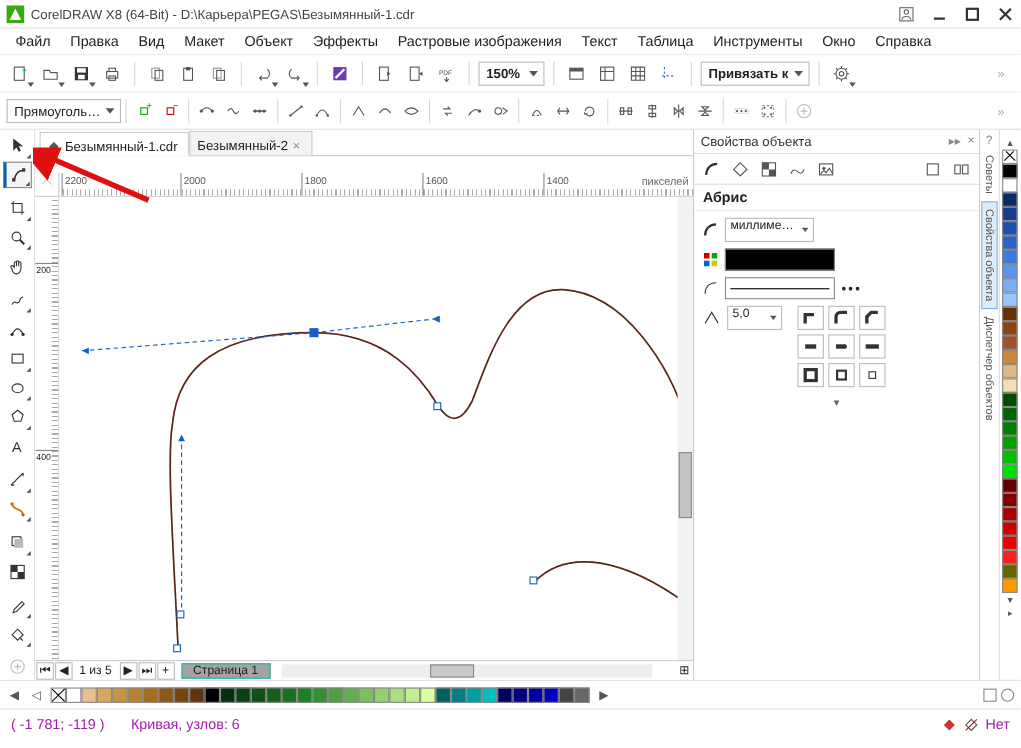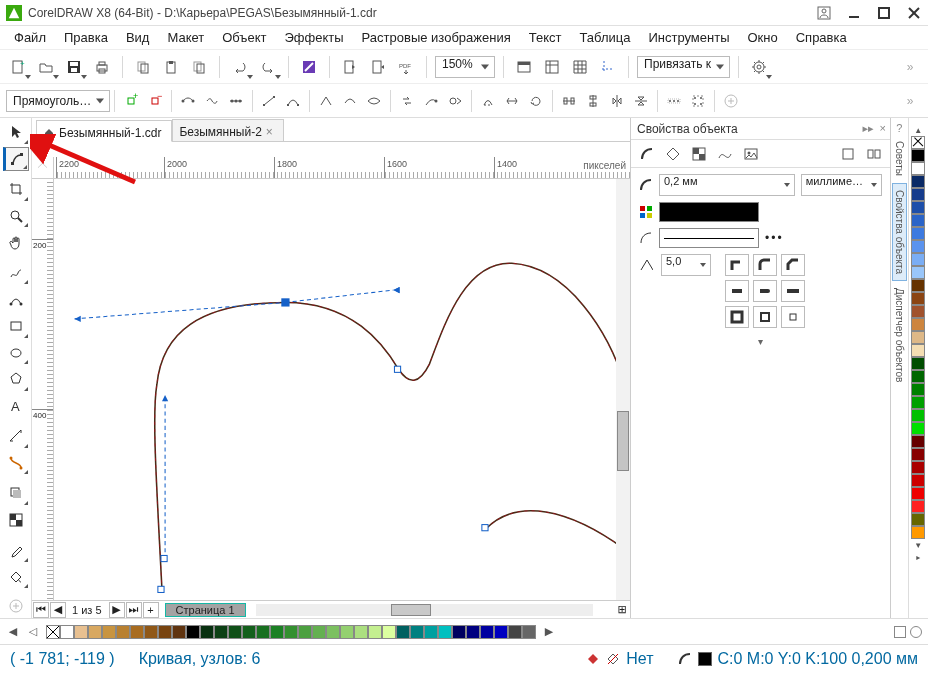--- a/index.html
+++ b/index.html
@@ -10,21 +10,21 @@
   .titlebar .title { flex:1; font-size: 12px; color:#444; }
   .titlebar .win-btns { display:flex; gap:14px; align-items:center;}
   .titlebar .win-btn { width:16px; height:16px; display:flex; align-items:center; justify-content:center; cursor:pointer; font-size:14px; color:#444;}
   .menubar { height: 24px; display:flex; align-items:center; padding: 0 6px; gap:2px; border-bottom:1px solid #eee;}
   .menubar .menu-item { padding: 2px 8px; font-size:13px; cursor:pointer; }
   .toolbar-row { height: 34px; display:flex; align-items:center; padding:0 6px; gap:4px; border-bottom:1px solid #eee;}
   .tool-btn { width:24px; height:24px; display:flex; align-items:center; justify-content:center; cursor:pointer; border-radius:2px; color:#555; position:relative;}
   .tool-btn svg { pointer-events:none; }
   .tool-btn .drop-tri { position:absolute; right:-1px; bottom:0px; width:0;height:0; border-left:3px solid transparent; border-right:3px solid transparent; border-top:4px solid #555;}
   .sep { width:1px; height:22px; background:#d8d8d8; margin:0 4px;}
-  .combo { height:22px; border:1px solid #bbb; background:#fff; display:flex; align-items:flex-start; padding:0 18px 0 6px; font-size:12px; position:relative; min-width:60px;}
+  .combo { height:22px; border:1px solid #bbb; background:#fff; display:flex; align-items:center; padding:0 18px 0 6px; font-size:12px; position:relative; min-width:60px;font-weight:bold;}
   .combo::after { content:""; position:absolute; right:5px; top:50%; transform:translateY(-50%); width:0;height:0; border-left:4px solid transparent;border-right:4px solid transparent;border-top:5px solid #555;}
   .proptoolbar { height:34px; display:flex; align-items:center; padding:0 6px; gap:0; border-bottom:1px solid #ddd;}
   .prop-combo { height:22px; border:1px solid #bbb; background:#fff; display:flex; align-items:center; padding:0 18px 0 6px; font-size:12px; position:relative; min-width:90px;}
   .prop-combo::after { content:""; position:absolute; right:5px; top:50%; transform:translateY(-50%); width:0;height:0; border-left:4px solid transparent;border-right:4px solid transparent;border-top:5px solid #555;}
   .main { display:flex; height: 500px; }
   .toolbox { width:32px; border-right:1px solid #ddd; display:flex; flex-direction:column; align-items:center; padding-top:2px; gap:2px; background:#fff;}
   .toolbox .tb-btn { width:26px; height:26px; display:flex; align-items:center; justify-content:center; cursor:pointer; position:relative; color:#444;}
   .toolbox .tb-btn svg { pointer-events:none;}
   .toolbox .tb-btn.active { border:1px solid #888; border-left:3px solid #0a63b5; background:#f6f6f6;}
   .toolbox .tray-tri { position:absolute; bottom:1px; right:1px; width:0;height:0; border-left:4px solid transparent; border-bottom:4px solid #555;}
@@ -87,21 +87,21 @@
   .swatch.no-fill::before,.swatch.no-fill::after{content:"";position:absolute;inset:0;}
   .swatch.no-fill::before{border-top:1px solid #000;transform:rotate(45deg) translateY(4px);}
   .swatch.no-fill::after{border-top:1px solid #000;transform:rotate(-45deg) translateY(4px);}
   .pal-nav { width:14px; height:12px; display:flex; align-items:center; justify-content:center; font-size:8px; color:#555; cursor:pointer;}
 
   .attrib-row { height:26px; border-top:1px solid #ddd; display:flex; align-items:center; padding:0 6px; gap:6px; font-size:11px;}
   .attrib-row .page-pal { display:flex; gap:0;}
   .attrib-row .page-pal .psw { width:14px; height:14px; border:1px solid #888;}
   .attrib-row .nav-ar { width:14px; text-align:center; color:#555; cursor:pointer;}
 
-  .statusbar { height:28px; border-top:1px solid #ddd; display:flex; align-items:center; padding:0 10px; gap:24px; font-size:16px; color:#0369a1; background:#fff;}
+  .statusbar { height:28px; border-top:1px solid #ddd; display:flex; align-items:center; padding:0 10px; gap:24px; font-size:13px; color:#a21caf; background:#fff;}
   .statusbar .spacer-flex { flex:1;}
   .statusbar .fill-ind { display:flex; align-items:center; gap:6px;}
   .statusbar .fill-box { width:14px; height:14px; background:#000; border:1px solid #666;}
 
   .arrow-overlay { position:absolute; z-index:50; pointer-events:none;}
 </style>
 </head>
 <body>
 
 <div class="titlebar">
@@ -707,26 +707,26 @@
             <rect x="3" y="3" width="10" height="10" fill="none" stroke="#555"></rect>
           </svg>
         </div>
       <div class="docker-tab-icon">
           <svg width="16" height="16">
             <rect x="2" y="4" width="5" height="8" fill="none" stroke="#555"></rect>
             <rect x="9" y="4" width="5" height="8" fill="none" stroke="#555"></rect>
           </svg>
         </div>
     </div>
+    <div class="docker-section-title">Абрис</div>
     <div class="docker-body">
       <div class="docker-row">
         <svg width="14" height="14">
             <path d="M2 12c0-6 4-10 10-10" stroke="#333" fill="none" stroke-width="2"></path>
           </svg>
-        <div class="docker-input" style="flex:1"><span>0,2 мм</span></div>
         <div class="docker-input" style="min-width:70px"><span>миллиме…</span></div>
       </div>
       <div class="docker-row">
         <svg width="14" height="14">
             <rect x="1" y="1" width="5" height="5" fill="#c00"></rect>
             <rect x="8" y="1" width="5" height="5" fill="#0a0"></rect>
             <rect x="1" y="8" width="5" height="5" fill="#06c"></rect>
             <rect x="8" y="8" width="5" height="5" fill="#cc0"></rect>
           </svg>
         <div class="color-well"></div>
@@ -912,20 +912,13 @@
   <div class="fill-ind">
     <svg width="14" height="14">
         <path d="M7 2l5 5-5 5-5-5z" fill="#c33"></path>
       </svg>
     <svg width="14" height="14">
         <path d="M7 2l5 5-5 5-5-5z" fill="none" stroke="#555"></path>
         <line x1="2" y1="12" x2="12" y2="2" stroke="#c00"></line>
       </svg>
     <span>Нет</span>
   </div>
-  <div class="fill-ind">
-    <svg width="14" height="14">
-        <path d="M2 12c0-6 4-10 10-10" stroke="#333" fill="none" stroke-width="2"></path>
-      </svg>
-    <div class="fill-box"></div>
-    <span>C:0 M:0 Y:0 K:100  0,200 мм</span>
-  </div>
 </div>
 
 </body></html>

